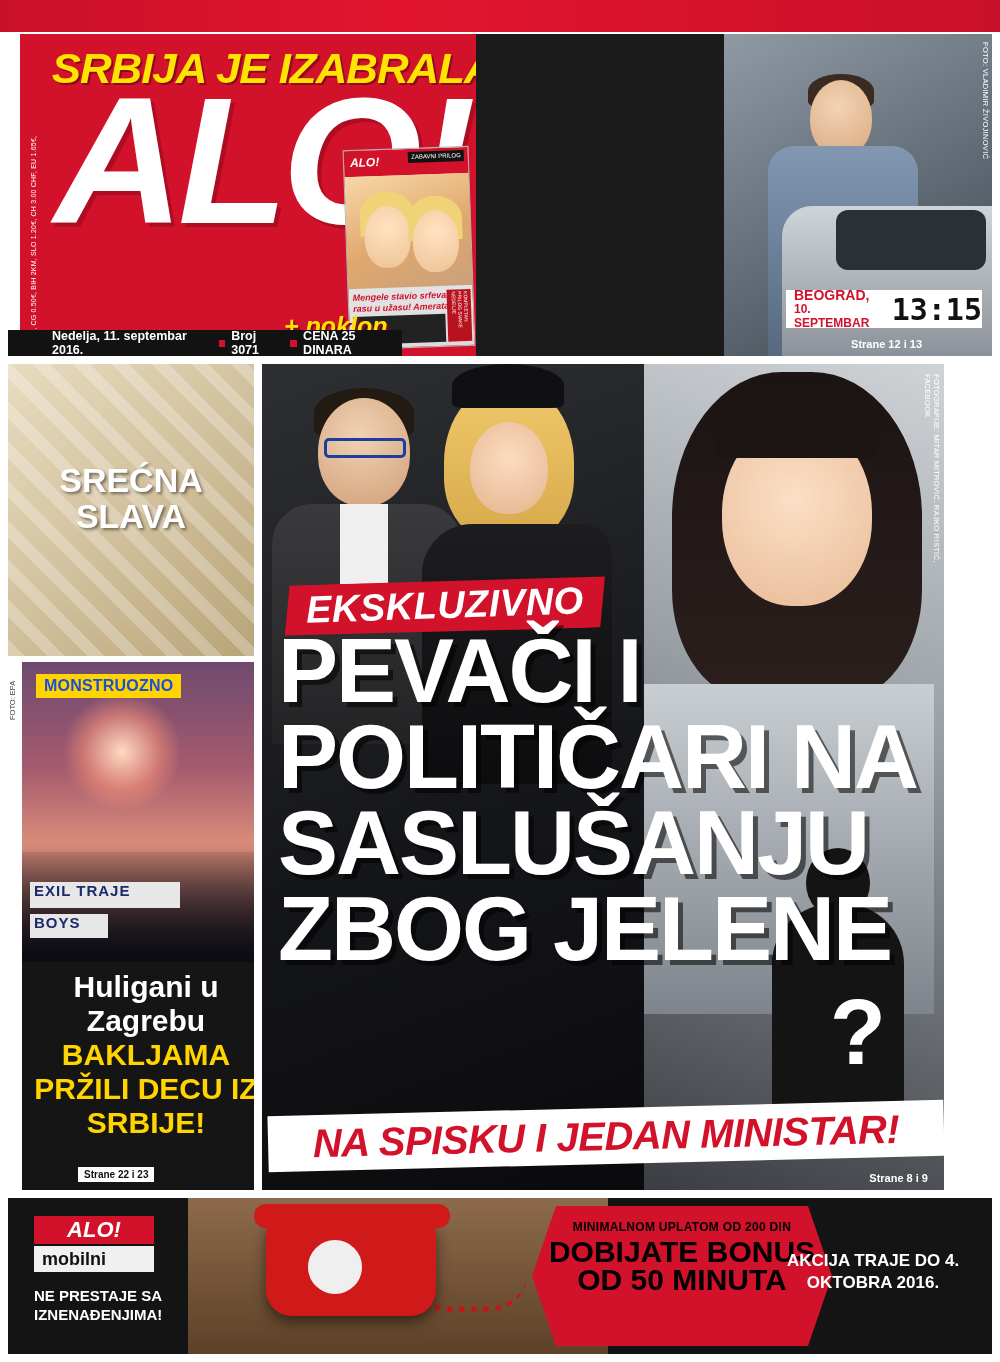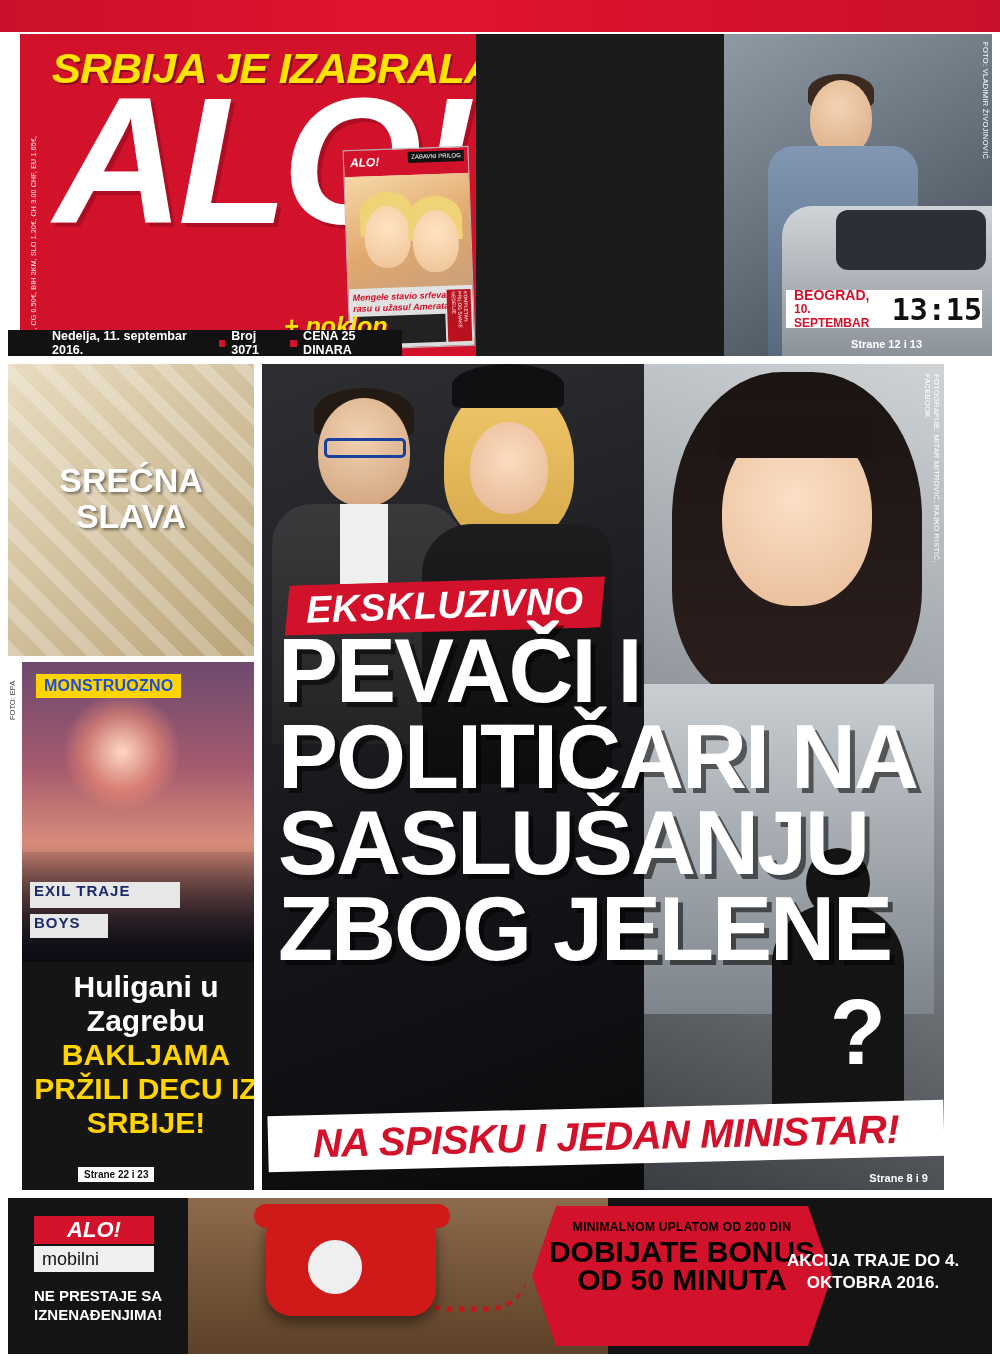--- a/index.html
+++ b/index.html
@@ -258,21 +258,21 @@
     background:#d01a1a; border-radius:12px;}
   .ad .cord { position:absolute; left:400px; top:74px; width:120px; height:40px;
     border-bottom:6px dotted #c01818; border-radius:0 0 40px 40px;}
   .ad .logo {
     position:absolute; left:26px; top:18px; width:120px; height:28px; background:#d2112a;
     color:#fff; font-size:22px; font-weight:bold; font-style:italic;
     display:flex; align-items:center; justify-content:center;
   }
   .ad .mobilni {
     position:absolute; left:26px; top:48px; width:120px; height:26px; background:#f0f0f0;
-    color:#111; font-size:18px; font-weight:normal;
+    color:#111; font-size:18px; font-weight:bold;
     display:flex; align-items:center; padding-left:8px;
   }
   .ad .tagline {
     position:absolute; left:26px; top:88px; width:170px; color:#fff;
     font-size:15px; font-weight:bold; line-height:19px;
   }
   .ad .burst {
     position:absolute; left:524px; top:8px; width:300px; height:140px;
     background:#d2112a; color:#000000; text-align:center; padding-top:14px;
     clip-path:polygon(8% 0,92% 0,100% 50%,92% 100%,8% 100%,0 50%);

